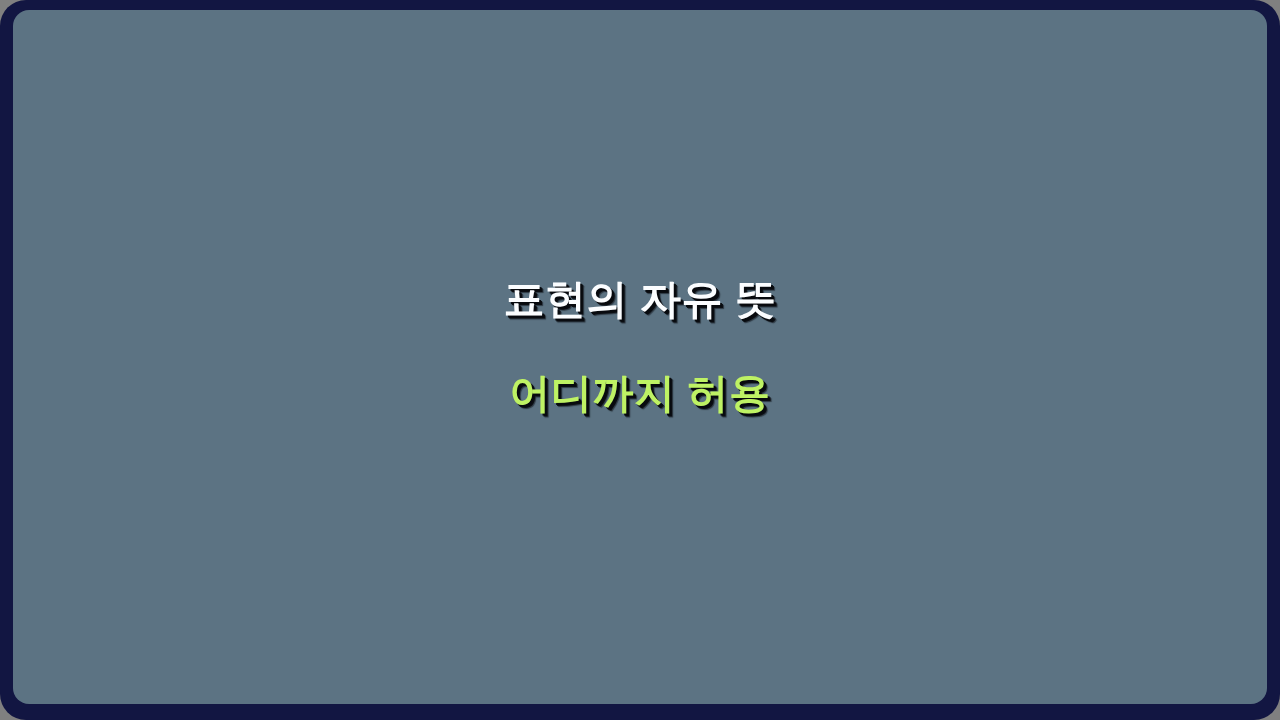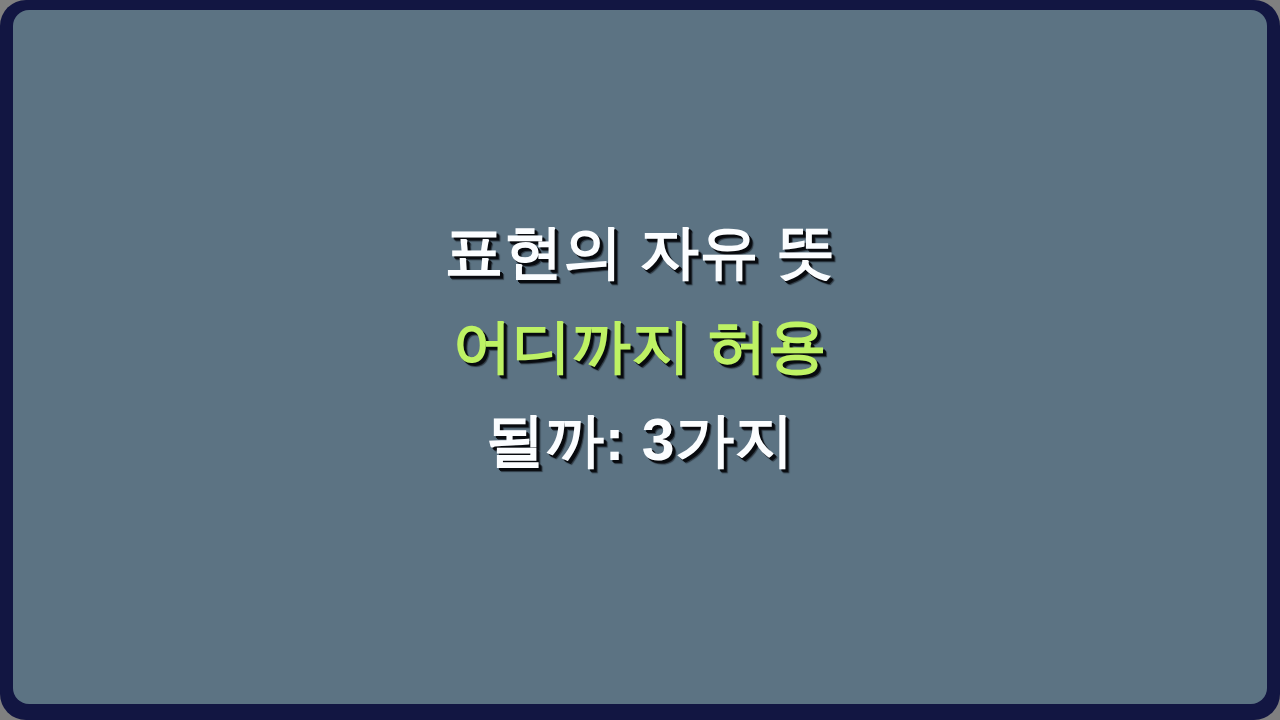--- a/index.html
+++ b/index.html
@@ -62,21 +62,21 @@
     padding-bottom: 22px;
     box-sizing: border-box;
   }
 
   .title-line {
     display: block;
     width: 100%;
     text-align: center;
     font-family: "Liberation Sans", "DejaVu Sans", sans-serif;
     font-weight: 700;
-    font-size: 59px;
+    font-size: 41px;
     line-height: 94px;
     letter-spacing: 0.5px;
     color: #fbfdff;
     white-space: pre;
     text-shadow:
        3px 3px 0 rgba(8, 10, 14, 0.92),
        4px 4px 1px rgba(8, 10, 14, 0.55),
        2px 2px 0 rgba(8, 10, 14, 0.92);
   }
 </style>
@@ -88,21 +88,20 @@
   <div id="slide-frame" style="background: rgb(18, 22, 66);">
 
     <div id="slide-canvas" style="background: rgb(92, 115, 131);">
 
       <div id="title-block">
 
         <span class="title-line" style="color: rgb(251, 253, 255);">표현의 자유 뜻</span>
 
         <span class="title-line" style="color: #bef264;">어디까지 허용</span>
 
-        <span class="title-line" style="color: rgb(251, 253, 255);">될까: 3가지</span>
 
       </div>
 
     </div>
 
   </div>
 
 </div>
 
 </body></html>

